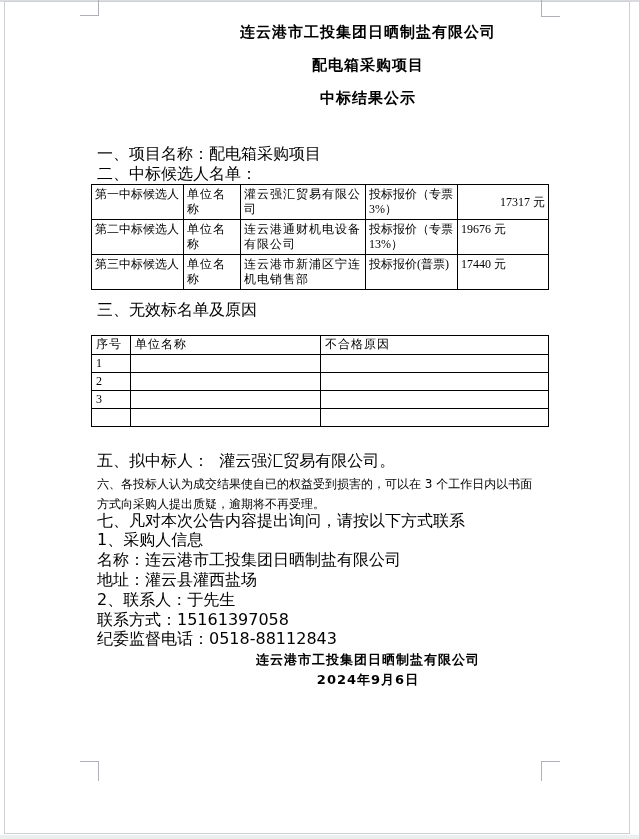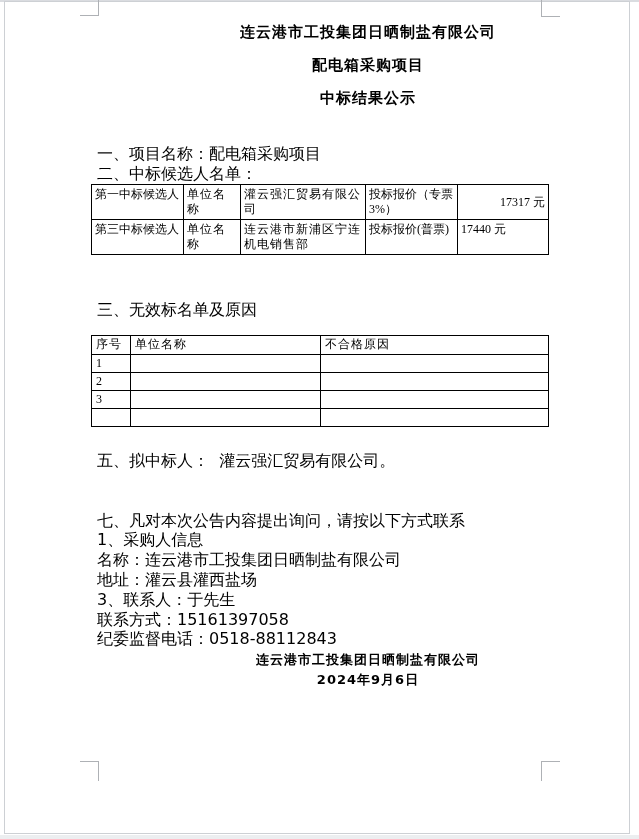--- a/index.html
+++ b/index.html
@@ -76,20 +76,27 @@
         <col style="width:91px">
     </colgroup>
     <tbody>
         <tr class="r1">
       <td class="rank">第一中标候选人</td>
       <td>单位名称</td>
       <td>灌云强汇贸易有限公司</td>
       <td class="price">投标报价（专票3%）</td>
       <td class="amount v-mid">17317 元</td>
     </tr>
+    <tr class="r2">
+      <td class="rank">第二中标候选人</td>
+      <td>单位名称</td>
+      <td>连云港通财机电设备有限公司</td>
+      <td class="price">投标报价（专票13%）</td>
+      <td class="amount">19676 元</td>
+    </tr>
     <tr class="r3">
       <td class="rank">第三中标候选人</td>
       <td>单位名称</td>
       <td>连云港市新浦区宁连机电销售部</td>
       <td class="price">投标报价(普票)</td>
       <td class="amount">17440 元</td>
     </tr>
   </tbody>
     </table>
 
@@ -124,24 +131,25 @@
     </tr>
     <tr>
       <td></td>
       <td></td>
       <td></td>
     </tr>
   </tbody>
     </table>
 
   <div class="line" style="top:454px">五、拟中标人：  灌云强汇贸易有限公司。</div>
+  <div class="para" style="top:474px">六、各投标人认为成交结果使自已的权益受到损害的，可以在 3 个工作日内以书面方式向采购人提出质疑，逾期将不再受理。</div>
   <div class="line" style="top:514px">七、凡对本次公告内容提出询问，请按以下方式联系</div>
 
   <div class="line" style="top:533px">1、采购人信息</div>
   <div class="line" style="top:553px">名称：连云港市工投集团日晒制盐有限公司</div>
   <div class="line" style="top:573px">地址：灌云县灌西盐场</div>
-  <div class="line" style="top:593px">3、联系人：于先生</div>
+  <div class="line" style="top:593px">2、联系人：于先生</div>
   <div class="line" style="top:613px">联系方式：15161397058</div>
   <div class="line" style="top:632px">纪委监督电话：0518-88112843</div>
 
   <div class="t-center foot-line" style="top:652px">连云港市工投集团日晒制盐有限公司</div>
   <div class="t-center foot-line" style="top:672px">2024年9月6日</div>
 </div>
 
 </body></html>

